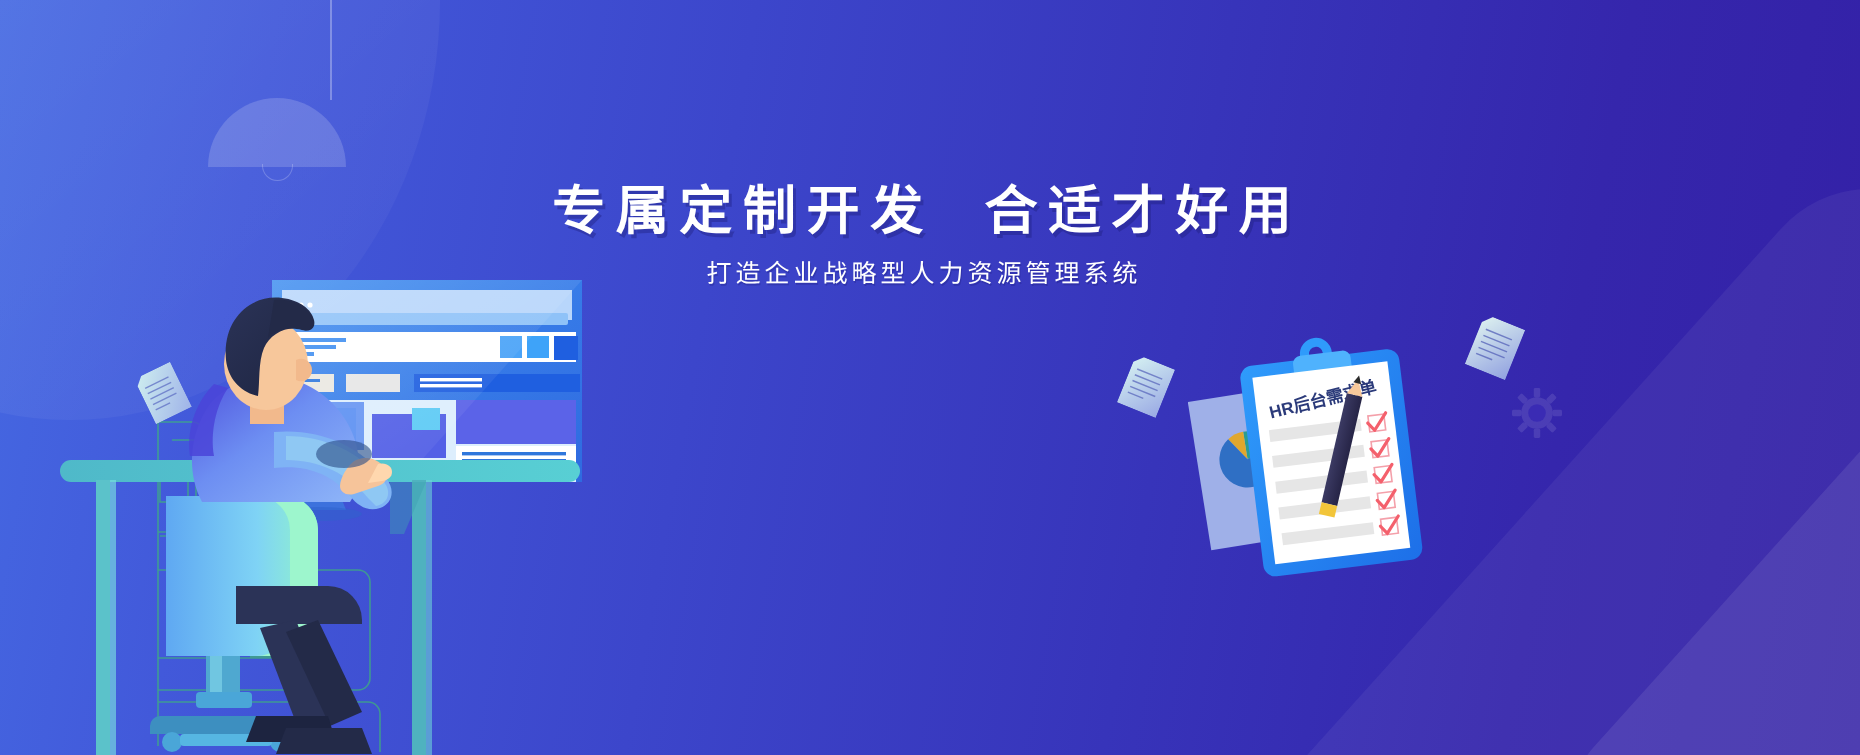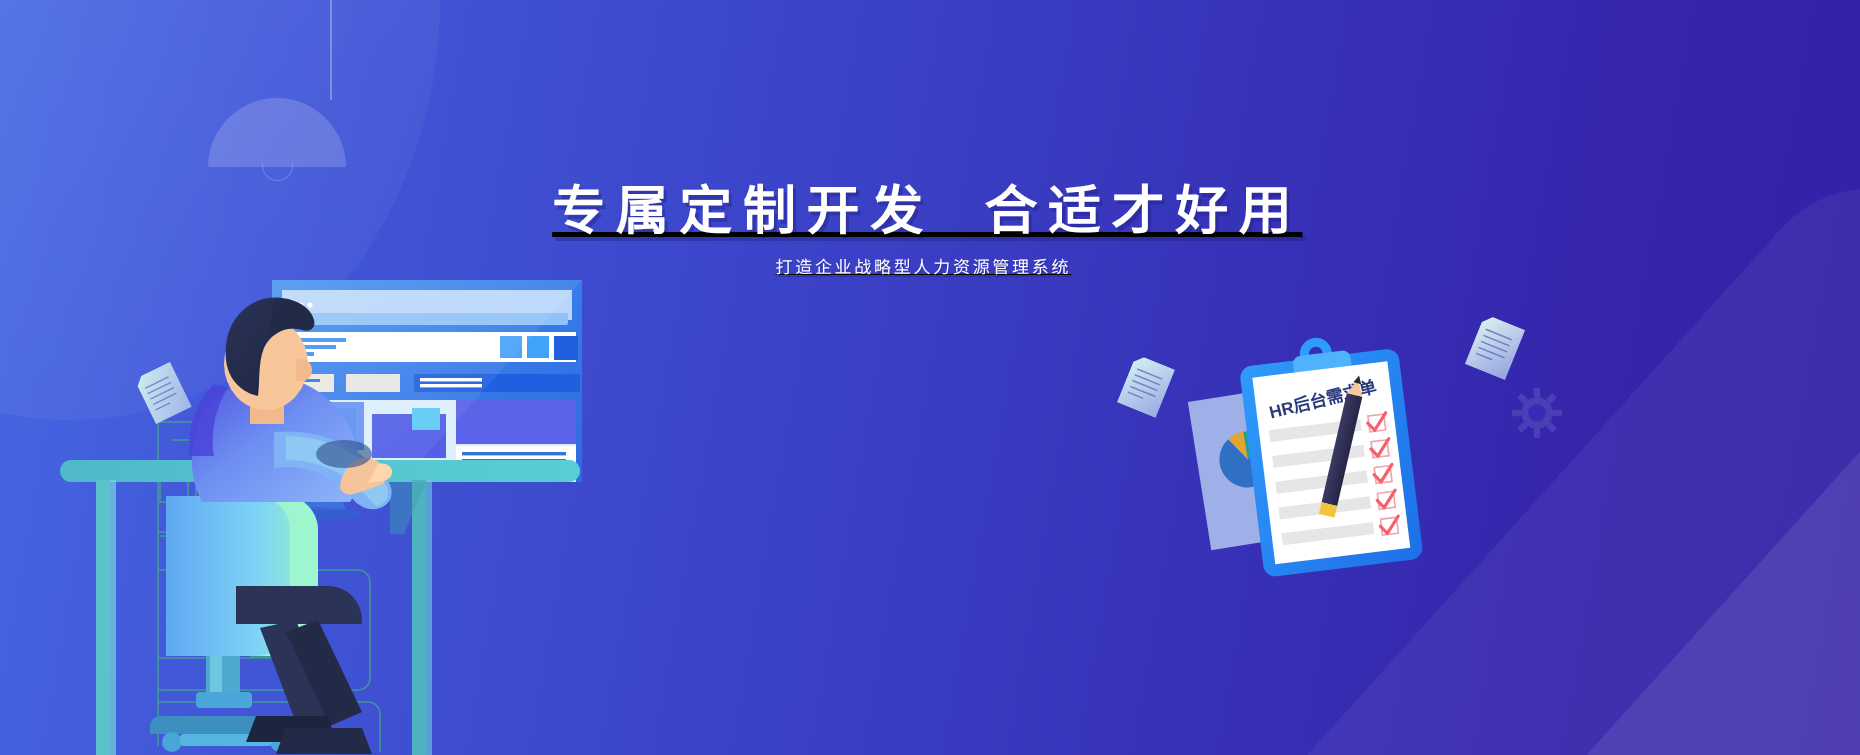--- a/index.html
+++ b/index.html
@@ -49,32 +49,32 @@
   .paper-a{left:143px;top:368px;transform:rotate(-26deg);}
   .paper-b{left:1125px;top:360px;transform:rotate(22deg);}
   .paper-c{left:1473px;top:320px;transform:rotate(22deg);}
 
   
   .circuit{position:absolute;left:100px;top:410px;opacity:.62;}
 
   
   .copy{
     position:absolute; left:0; right:16px; top:182px;
-    text-align:center; z-index:14; pointer-events:none;text-decoration:underline;
+    text-align:center; z-index:14; pointer-events:none;
   }
   .headline{
     margin:0; color:#ffffff;
     font-size:53px; font-weight:700; line-height:1.1;
     letter-spacing:.20em; text-indent:.20em;
     text-shadow:3px 4px 0 rgba(28,28,120,.38);
     white-space:pre;
   }
   .subhead{
     margin:18px 0 0 0; color:#ffffff;
-    font-size:17px; font-weight:400; line-height:1.2;
+    font-size:25px; font-weight:400; line-height:1.2;
     letter-spacing:.16em; text-indent:.16em;
     text-shadow:1px 2px 0 rgba(28,28,120,.30);
   }
 
   
   .illus{position:absolute;}
   .illus svg{display:block;}
   .illus-left{left:60px;top:268px;}
   .illus-right{left:1188px;top:328px;}
 </style>

